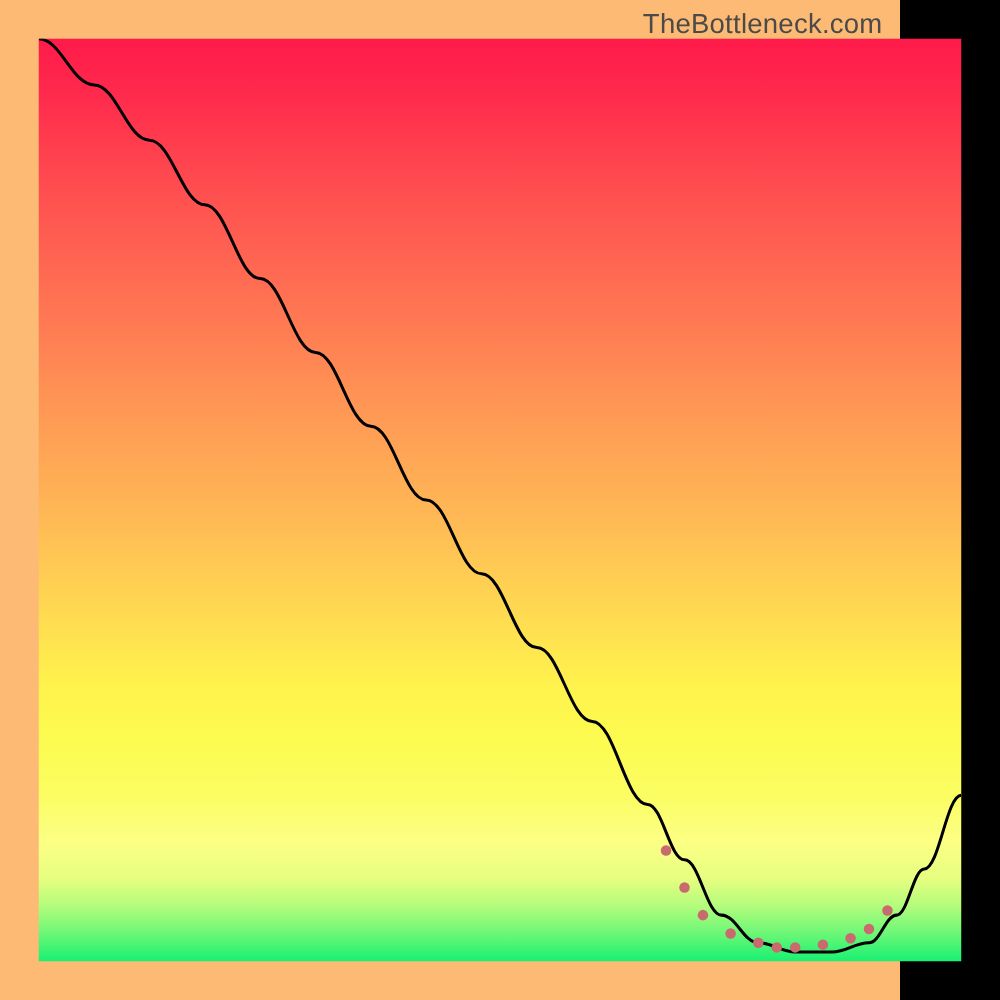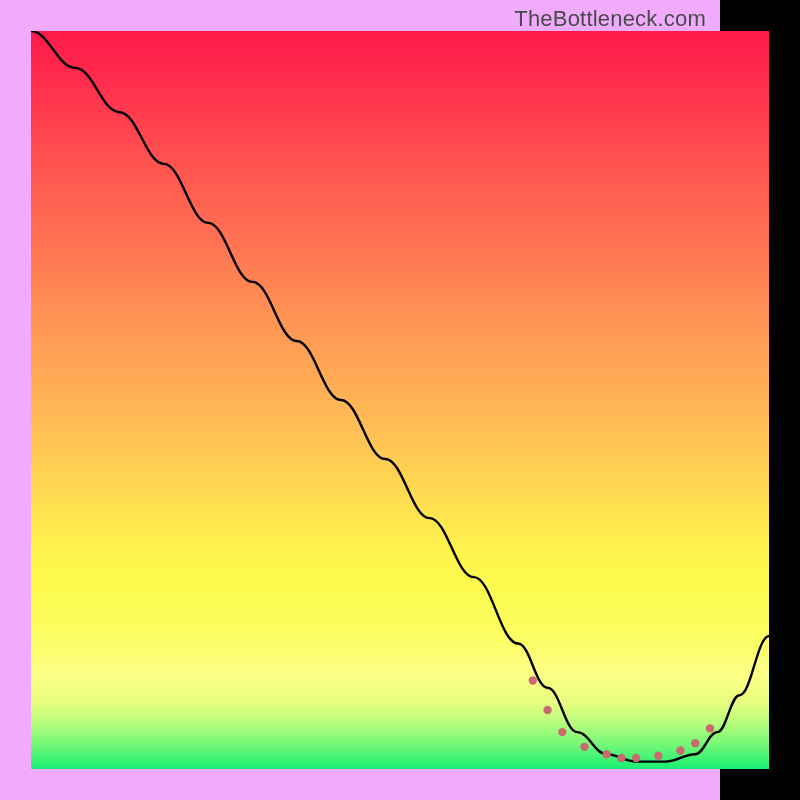--- a/index.html
+++ b/index.html
@@ -1,20 +1,20 @@
 <!DOCTYPE html>
 <html><head>
 <meta charset="utf-8">
 <style>
   * { margin: 0; padding: 0; box-sizing: border-box; }
   html, body { width: 800px; height: 800px; background: #000; overflow: hidden; }
   .container {
     width: 720px;
     height: 800px;
-    background: #f0abfc;
+    background: #fdba74;
     position: relative;
   }
   .watermark {
     position: absolute;
     top: 6px;
     right: 14px;
     font-family: Arial, Helvetica, sans-serif;
     font-size: 22px;
     color: #4a4a4a;
     font-weight: 500;

